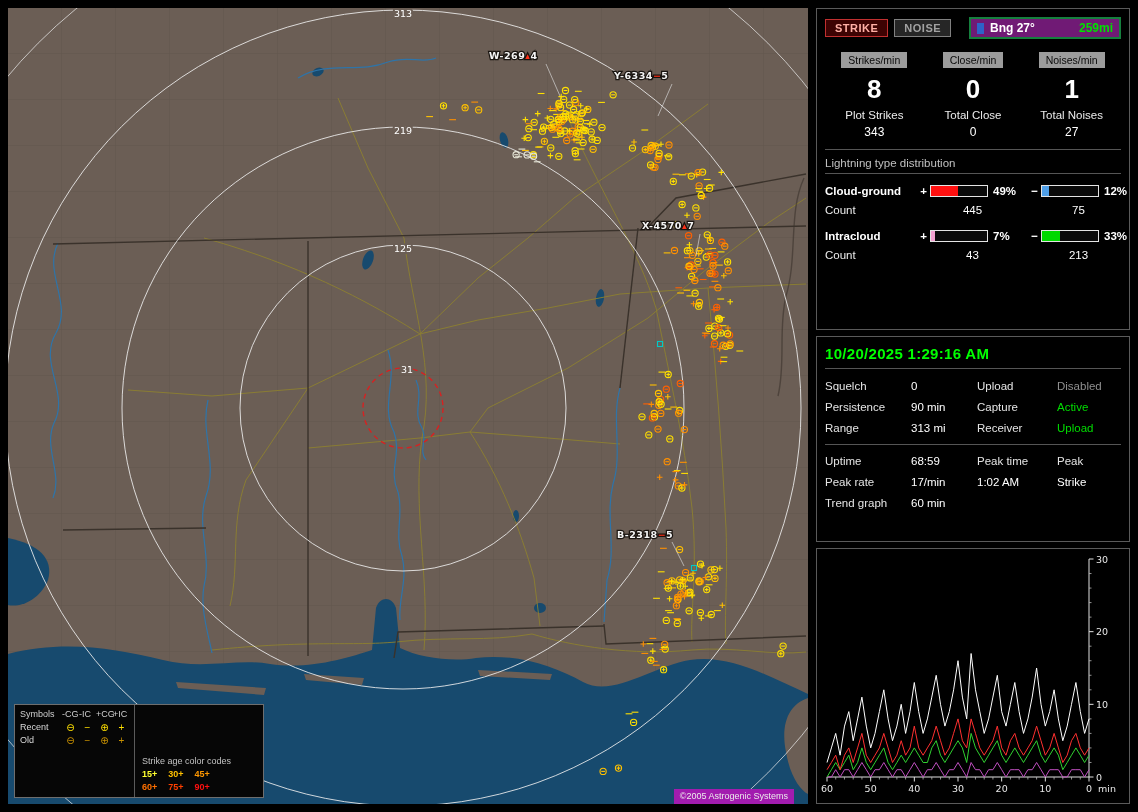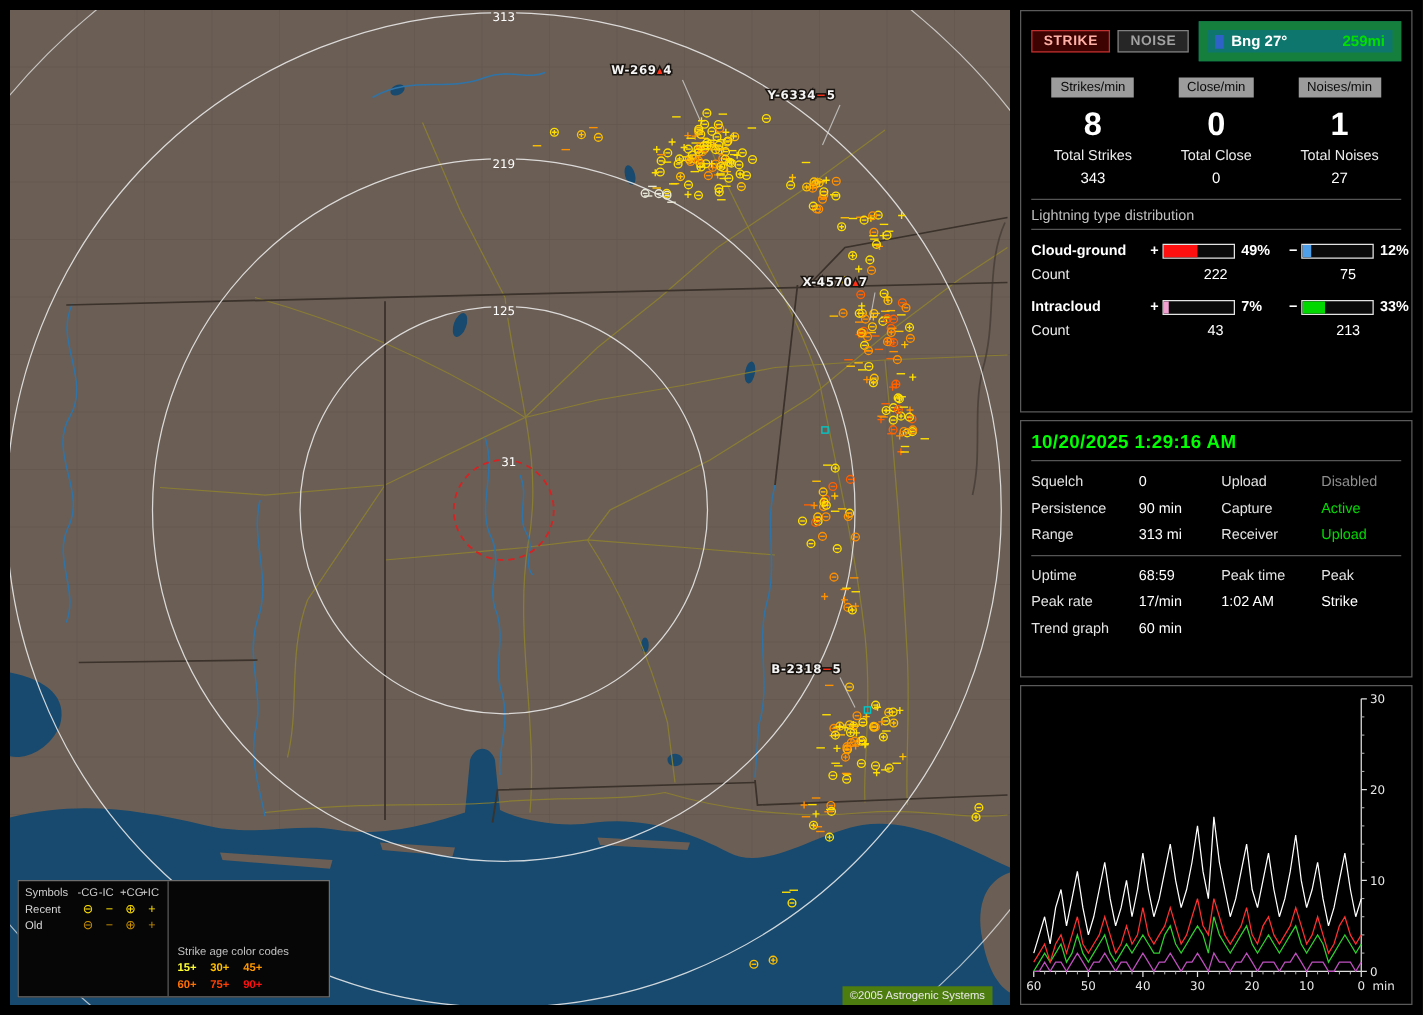--- a/index.html
+++ b/index.html
@@ -15,34 +15,34 @@
   .leader{stroke:#d8d8d8;stroke-width:.9;opacity:.75;}
 
   .legend{position:absolute;left:6px;bottom:6px;width:248px;background:#060606;border:1px solid #6e6e6e;color:#d8d8d8;font-size:9px;display:flex;line-height:1;}
   .lg-left{padding:3px 4px 3px 5px;}
   .lg-row{display:grid;grid-template-columns:42px 17px 17px 17px 17px;align-items:center;height:13px;}
   .lg-head span{color:#cfcfcf;}
   .sym{font-size:10px;text-align:center;}
   .lg-right{border-left:1px solid #5a5a5a;padding:3px 7px;flex:1;}
   .lg-head2{color:#c2c2c2;height:13px;display:flex;align-items:center;margin-top:47px;}
   .ages{display:flex;gap:11px;height:13px;align-items:center;font-weight:bold;}
-  .map-copyright{position:absolute;right:14px;bottom:0px;background:#4d7c0f;color:#ececec;font-size:9px;padding:2px 6px 3px;}
+  .map-copyright{position:absolute;right:14px;bottom:0px;background:#a21caf;color:#ececec;font-size:9px;padding:2px 6px 3px;}
 
   
   .sidebar{position:absolute;left:816px;top:8px;width:314px;height:796px;display:flex;flex-direction:column;gap:6px;}
   .panel{background:#000;border:1px solid #5a5a5a;box-sizing:border-box;color:#fff;}
   .p1{height:322px;padding:8px;overflow:hidden;}
   .p2{height:206px;padding:8px;overflow:hidden;}
   .p3{flex:1;padding:2px;overflow:hidden;}
 
   .top-row{display:flex;align-items:center;gap:6px;margin-bottom:11px;}
   .btn{font-family:inherit;font-size:11px;font-weight:bold;letter-spacing:.5px;padding:2px 9px;cursor:pointer;}
   .btn.strike{background:#3d0303;color:#ffb0a6;border:1px solid #c03030;}
   .btn.noise{background:#262626;color:#a2a2a2;border:1px solid #808080;}
-  .bng-box{margin-left:auto;display:flex;align-items:center;gap:6px;background:#0f766e;border:7px solid #15803d;height:18px;padding:0 6px;width:136px;text-align:center;}
+  .bng-box{margin-left:auto;display:flex;align-items:center;gap:6px;background:#701a75;border:2px solid #15803d;height:18px;padding:0 6px;width:136px;text-align:center;}
   .bng-icon{width:7px;height:11px;background:#2e62c8;display:inline-block;}
   .bng-text{color:#fff;font-size:12px;font-weight:bold;}
   .bng-range{margin-left:auto;color:#00e000;font-size:12px;font-weight:bold;}
 
   .rates-grid{display:grid;grid-template-columns:repeat(3,1fr);text-align:center;}
   .chip{display:inline-block;background:#9c9c9c;color:#0a0a0a;font-size:10.5px;padding:2px 7px;}
   .rate-num{font-size:26px;font-weight:bold;color:#fff;margin:6px 0 4px;}
   .total-label{font-size:11.5px;color:#ececec;margin-top:2px;}
   .total-val{font-size:12px;color:#fff;margin-top:4px;}
 
@@ -1532,21 +1532,21 @@
           <span class="bng-icon"></span>
           <span class="bng-text">Bng 27°</span>
           <span class="bng-range">259mi</span>
         </div>
       </div>
 
       <div class="rates-grid">
         <div>
           <span class="chip">Strikes/min</span>
           <div class="rate-num">8</div>
-          <div class="total-label">Total Strikes</div>
+          <div class="total-label">Plot Strikes</div>
           <div class="total-val">343</div>
         </div>
         <div>
           <span class="chip">Close/min</span>
           <div class="rate-num">0</div>
           <div class="total-label">Total Close</div>
           <div class="total-val">0</div>
         </div>
         <div>
           <span class="chip">Noises/min</span>
@@ -1568,21 +1568,21 @@
             </span>
           <span class="pct">49%</span>
           <span class="sign">−</span>
           <span class="bar">
               <span class="bar-fill" style="width: 12%; background: rgb(79, 159, 232);"></span>
             </span>
           <span class="pct">12%</span>
         </div>
         <div class="dist-row count-row">
           <span class="count-label">Count</span>
-          <span class="count-val pos">222</span>
+          <span class="count-val pos">445</span>
           <span class="count-val neg">75</span>
         </div>
       </div>
 
       <div class="dist-block">
         <div class="dist-row">
           <span class="dist-label">Intracloud</span>
           <span class="sign">+</span>
           <span class="bar">
               <span class="bar-fill" style="width: 7%; background: rgb(242, 160, 208);"></span>

